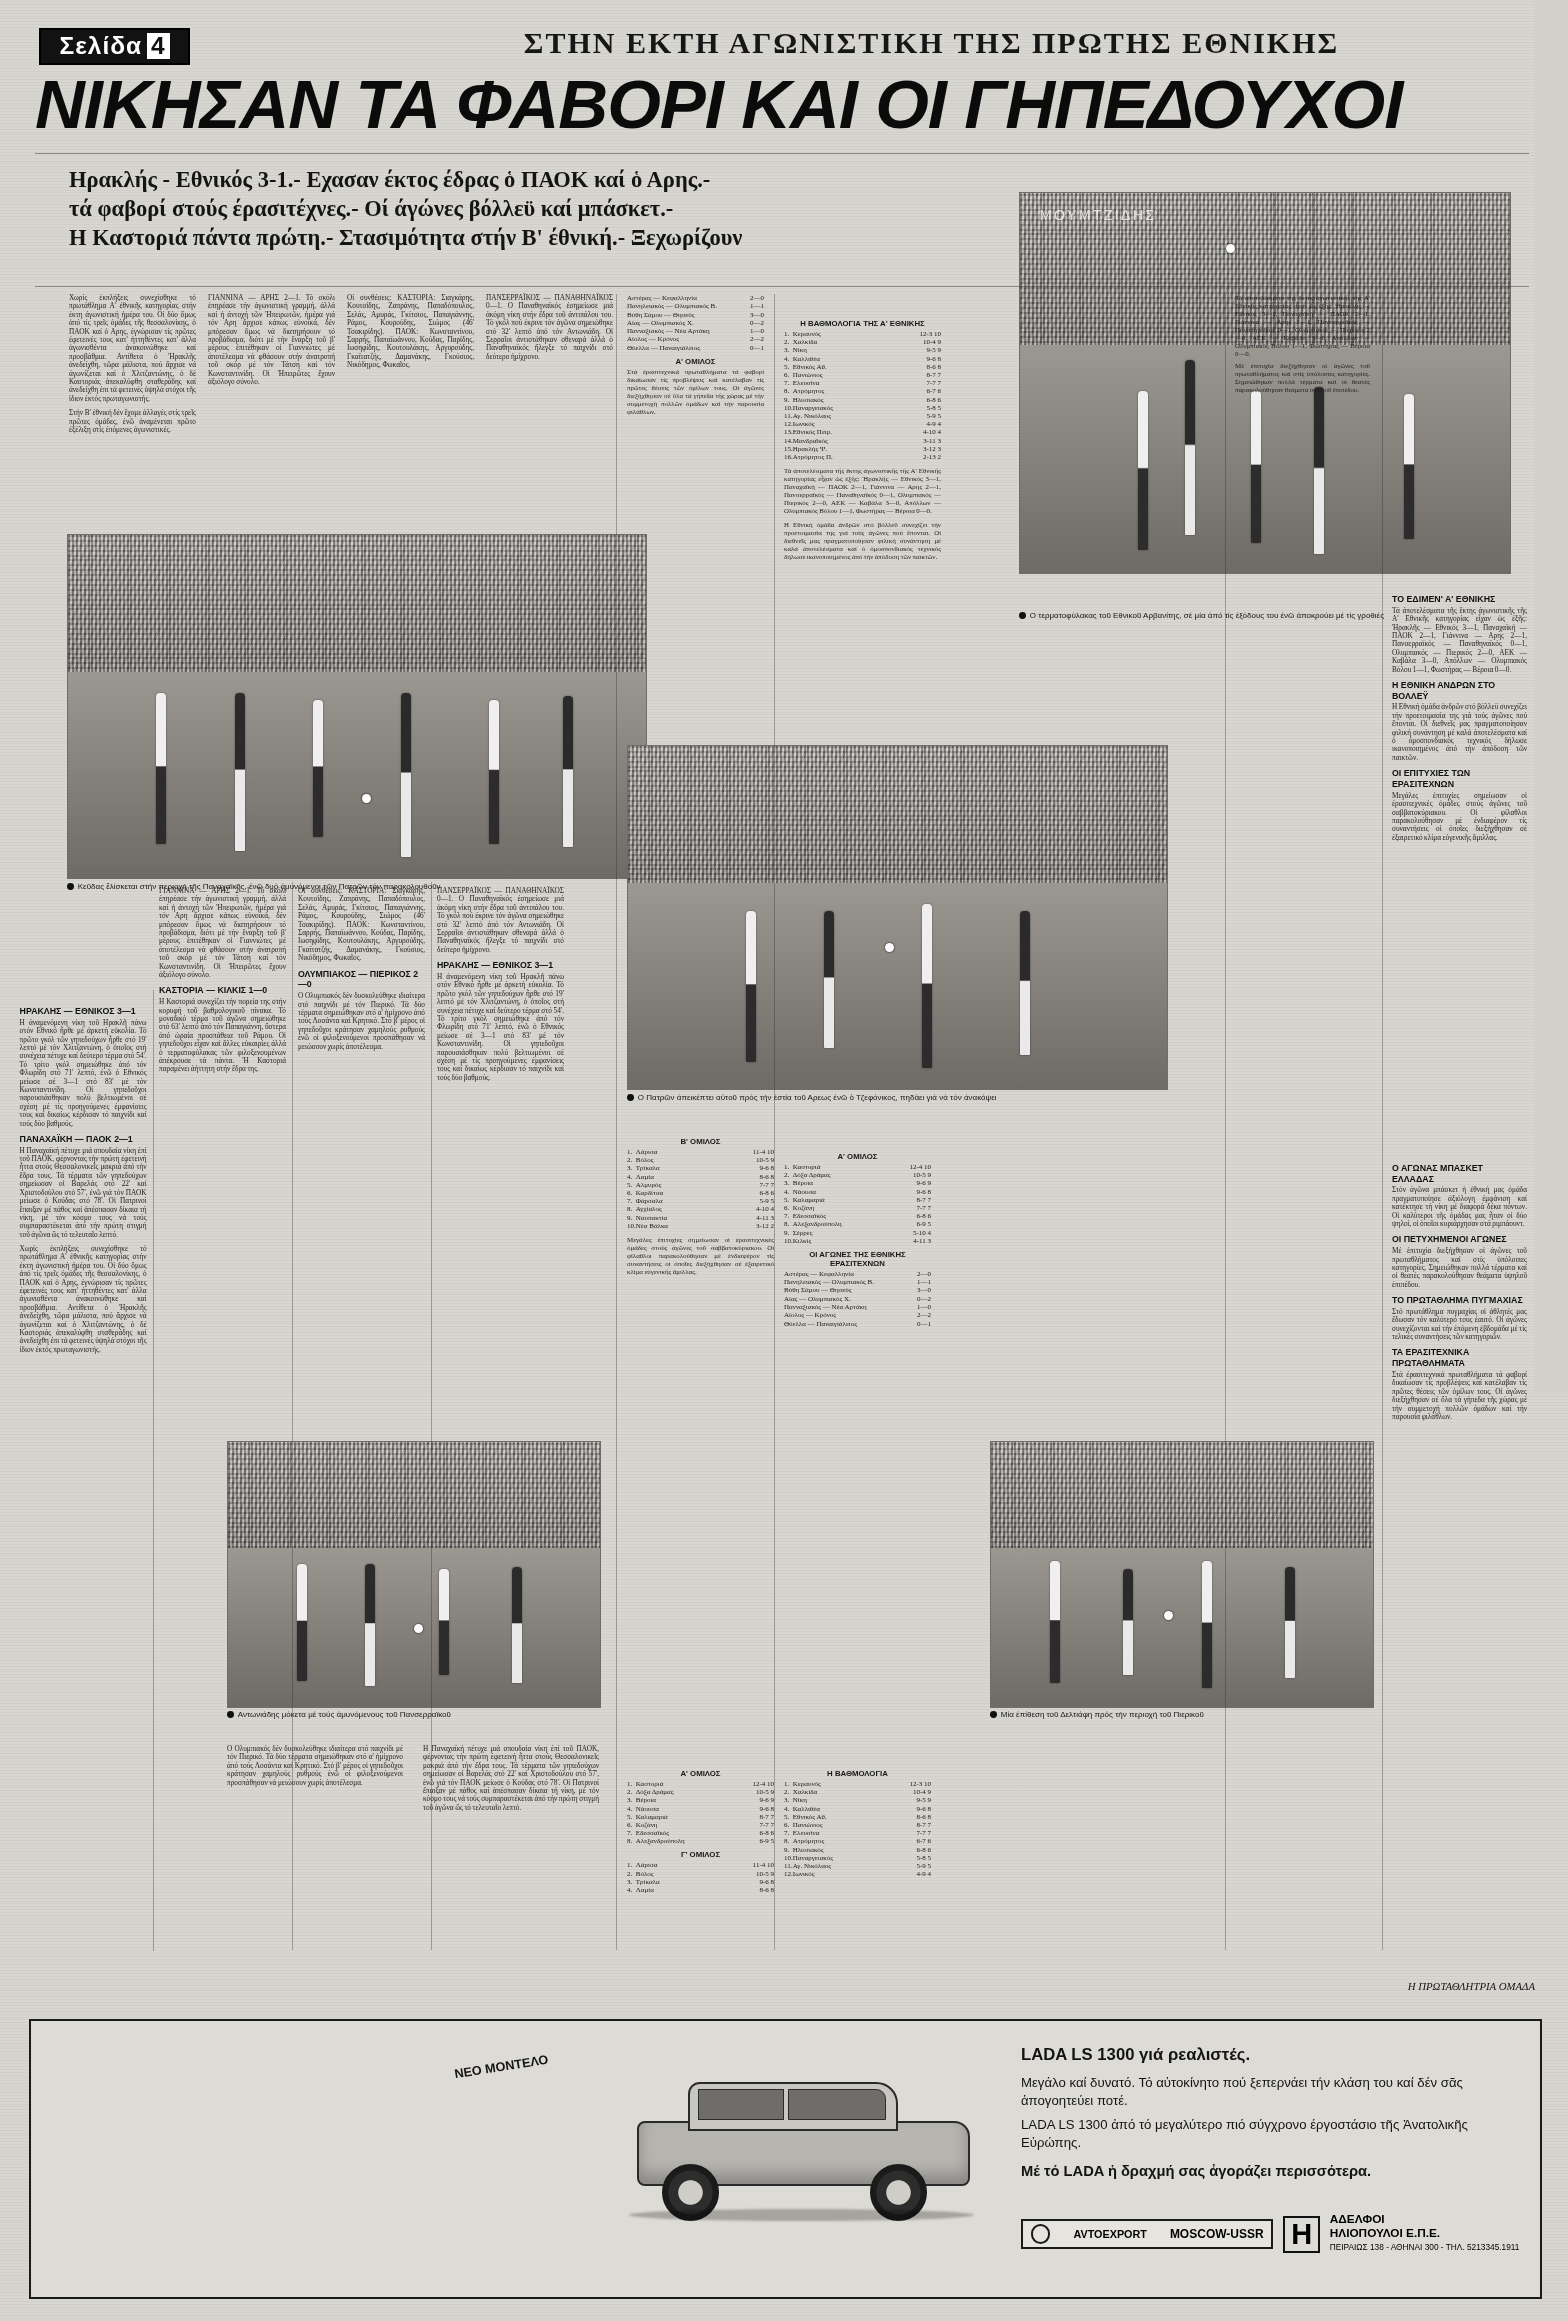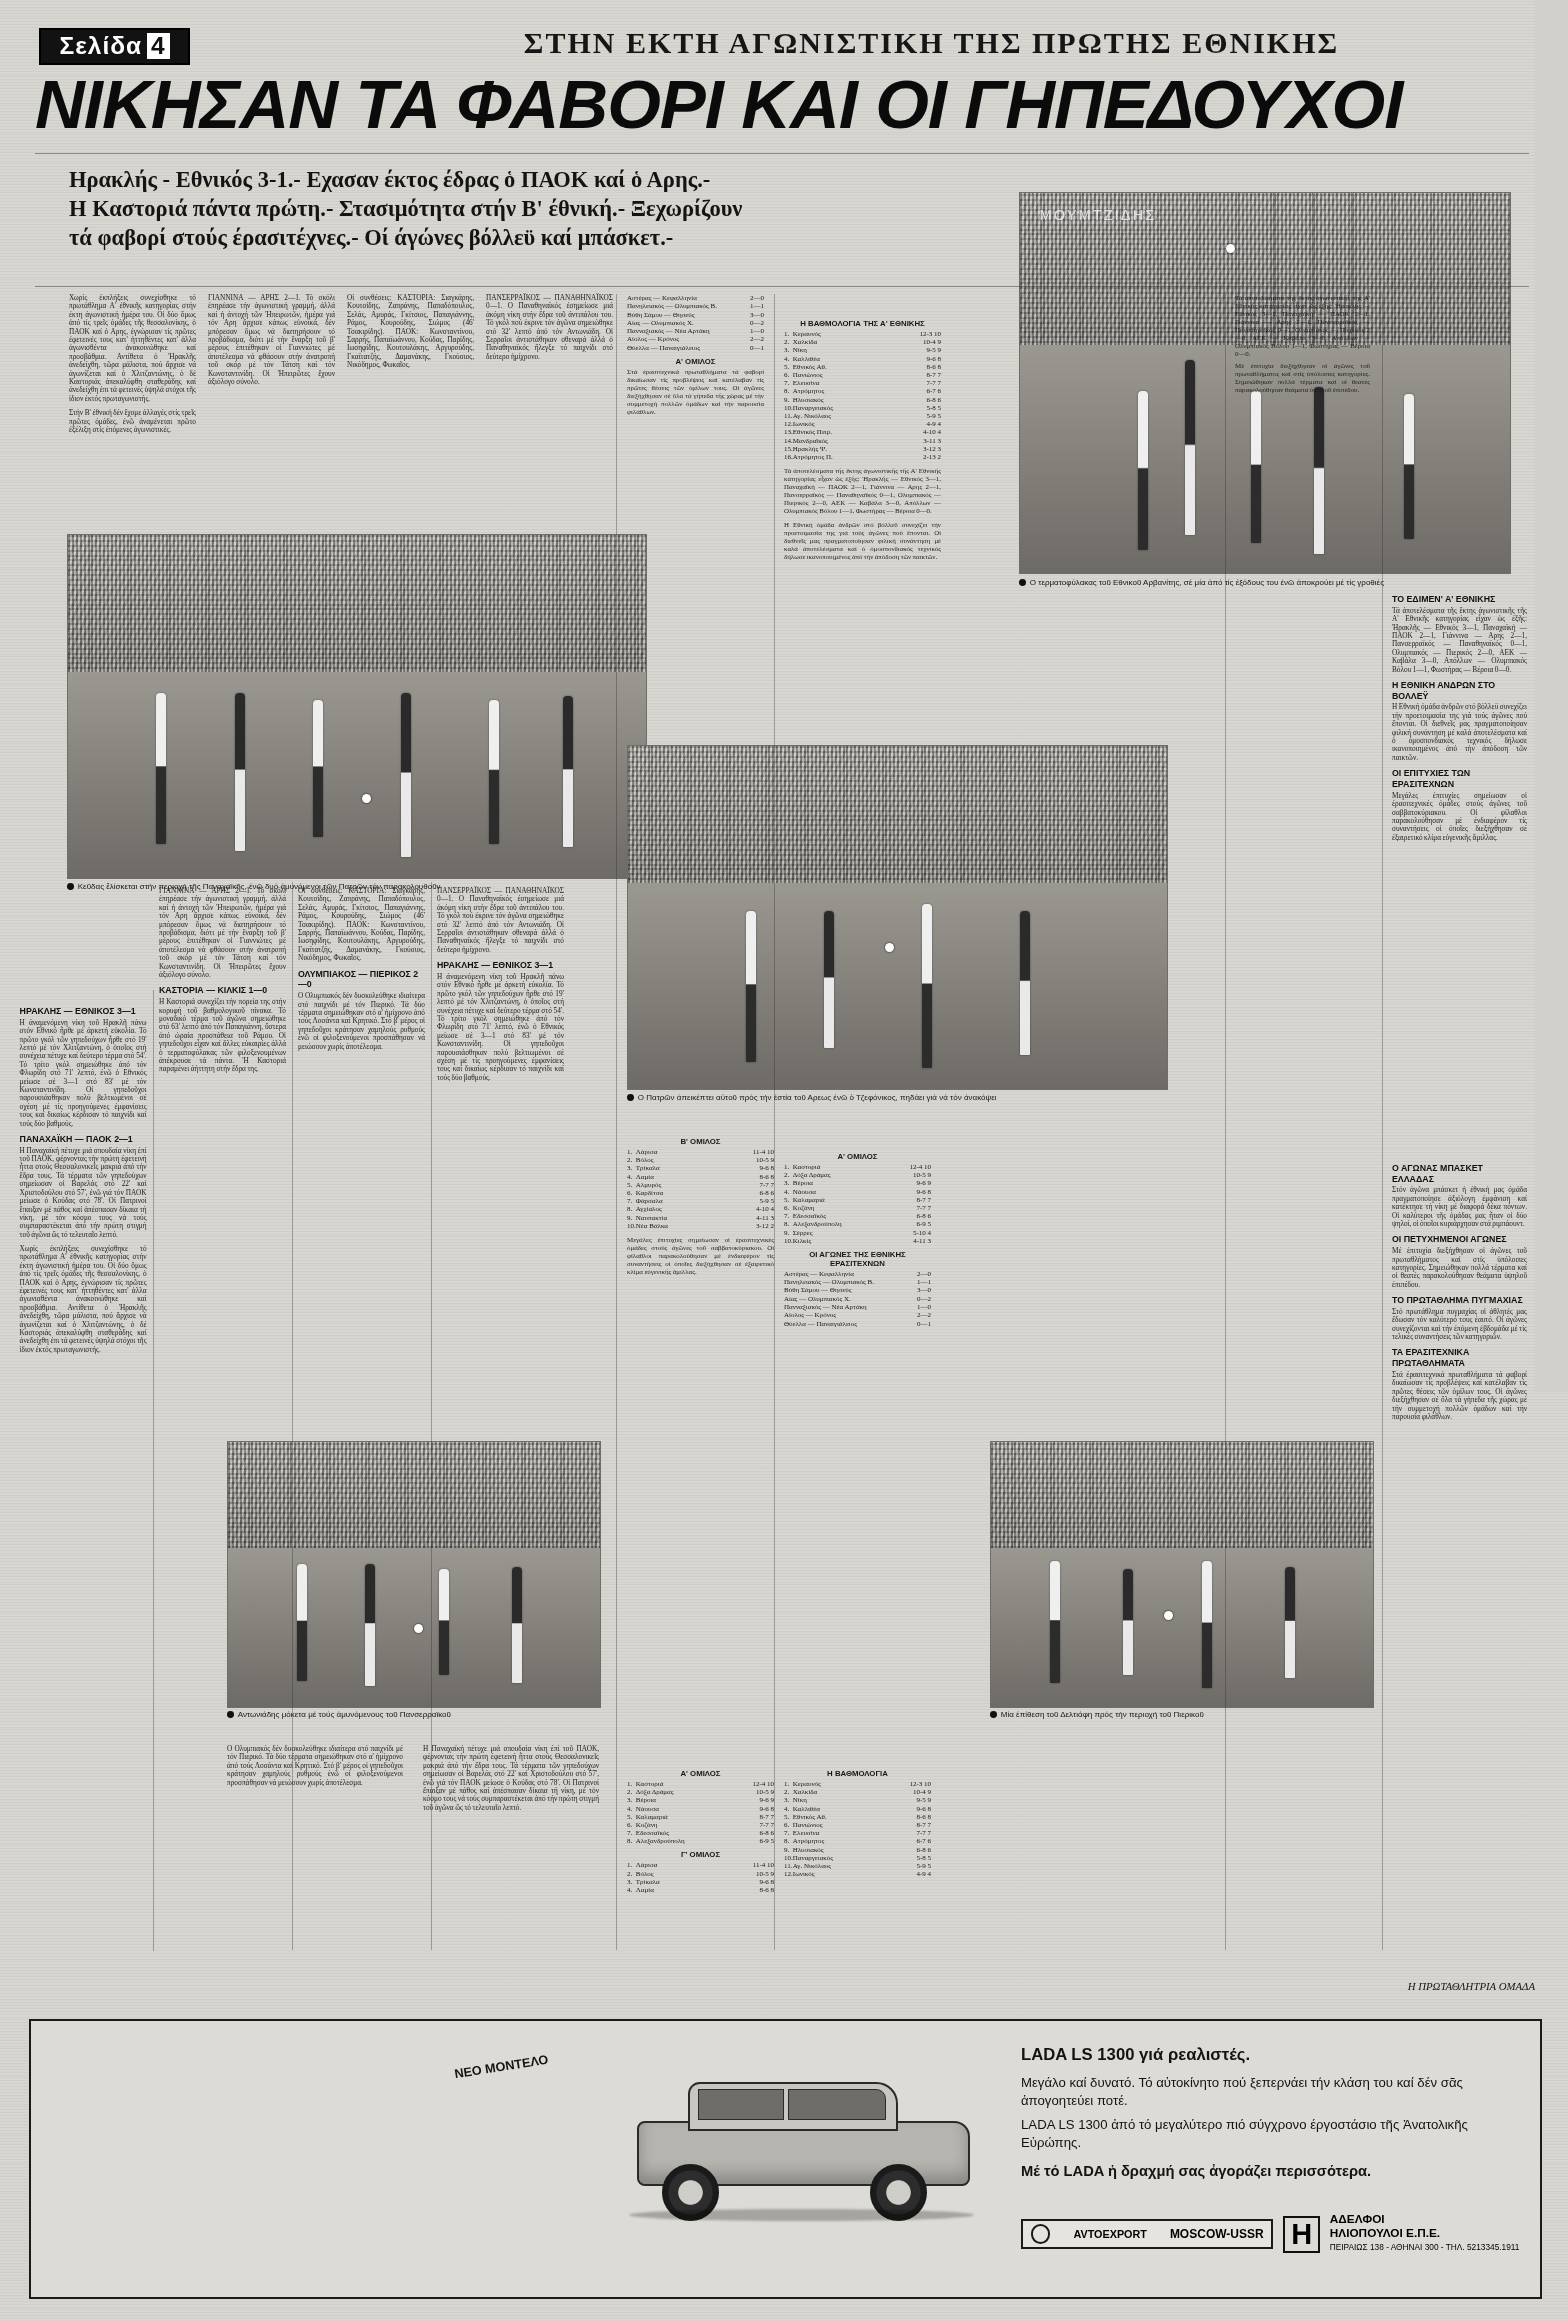--- a/index.html
+++ b/index.html
@@ -183,22 +183,22 @@
     <div class="page-flag">
       <span>Σελίδα</span>
       <span class="num">4</span>
     </div>
     <div class="kicker">ΣΤΗΝ ΕΚΤΗ ΑΓΩΝΙΣΤΙΚΗ ΤΗΣ ΠΡΩΤΗΣ ΕΘΝΙΚΗΣ</div>
   </div>
   <div class="headline">ΝΙΚΗΣΑΝ ΤΑ ΦΑΒΟΡΙ ΚΑΙ ΟΙ ΓΗΠΕΔΟΥΧΟΙ</div>
 
   <div class="subhead">
     <div>Ηρακλής - Εθνικός 3-1.- Εχασαν έκτος έδρας ὁ ΠΑΟΚ καί ὁ Αρης.-</div>
+    <div>τά φαβορί στούς έρασιτέχνες.- Οί άγώνες βόλλεϋ καί μπάσκετ.-</div>
     <div>Η Καστοριά πάντα πρώτη.- Στασιμότητα στήν Β' έθνική.- Ξεχωρίζουν</div>
-    <div>τά φαβορί στούς έρασιτέχνες.- Οί άγώνες βόλλεϋ καί μπάσκετ.-</div>
   </div>
 
   <div class="col" style="left:69px;top:294px;width:127px;">
     <div class="txt">Χωρίς έκπλήξεις συνεχίσθηκε τό πρωτάθλημα Α' έθνικῆς κατηγορίας στήν έκτη άγωνιστική ἡμέρα του. Οἱ δύο ὅμως ἀπό τίς τρεῖς όμάδες τῆς θεσσαλονίκης, ὁ ΠΑΟΚ καί ὁ Αρης, έγνώρισαν τίς πρῶτες έφετεινές τους κατ' ἠττηθέντες κατ' ἀλλα ἀγωνισθέντα ἀνακοινώθηκε καί προσβάθμια. Αντίθετα ὁ Ἡρακλῆς ἀνεδείχθη, τῶρα μάλιστα, πού ἄρχισε νά άγωνίζεται καί ὁ Χλιτζαντώνης, ὁ δέ Καστοριάς άπεκαλύφθη σταθεράδης καί άνεδείχθη έπι τά φετεινές ὑψηλά στόχοι τῆς ἰδιον έκτός πρωταγωνιστής.</div>
     <div class="txt" style="margin-top:5.9px;">Στήν Β' έθνική δέν ἔχομε άλλαγές στίς τρεῖς πρῶτες όμάδες, ένῶ ἀναμένεται πρῶτο έξέλιξη στίς έπόμενες άγωνιστικές.</div>
   </div>
   <div class="col" style="left:208px;top:294px;width:127px;">
     <div class="txt">ΓΙΑΝΝΙΝΑ — ΑΡΗΣ 2—1. Τό σκόλι έπηρέασε τήν άγωνιστική γραμμή, άλλά καί ἡ άντοχή τῶν Ἠπειρωτῶν, ἡμέρα γιά τόν Αρη ἄρχισε κάπως εὐνοϊκά, δέν μπόρεσαν ὅμως νά διατηρήσουν τό προβάδισμα, διότι μέ τήν ἔναρξη τοῦ β' μέρους ἐπιτέθηκαν οἱ Γιαννιώτες μέ άποτέλεσμα νά φθάσουν στήν άνατροπή τοῦ σκόρ μέ τόν Τάτση καί τόν Κωνσταντινίδη. Οἱ Ἠπειρῶτες ἔχουν ἀξιόλογο σύνολο.</div>
   </div>
   <div class="col" style="left:347px;top:294px;width:127px;">
@@ -247,21 +247,21 @@
     <div class="crowd"></div>
     <div class="pitch"></div>
     <div class="fig" style="left:118px;bottom:6%;height:42%;"></div>
     <div class="fig dark" style="left:165px;bottom:10%;height:46%;"></div>
     <div class="fig" style="left:231px;bottom:8%;height:40%;"></div>
     <div class="fig dark" style="left:294px;bottom:5%;height:44%;"></div>
     <div class="fig" style="left:384px;bottom:9%;height:38%;"></div>
     <div class="ball" style="left:206px;top:51px;"></div>
     <div style="position:absolute;left:19.6px;top:13.7px;color:#f2f2f2;font-family:'Liberation Sans',sans-serif;font-size:14.7px;letter-spacing:2px;opacity:.8;">ΜΟΥΜΤΖΙΔΗΣ</div>
   </div>
-  <div class="caption" style="left:1019px;top:578px;width:510px;">
+  <div class="caption" style="left:1019px;top:611px;width:510px;">
     <span class="bullet"></span><span>Ο τερματοφύλακας τοῦ Εθνικοῦ Αρβανίτης, σέ μία άπό τίς έξόδους του ένῶ άποκρούει μέ τίς γροθιές</span>
   </div>
 
   <div class="photo" style="left:67px;top:534px;width:578px;height:343px;">
     <div class="crowd"></div>
     <div class="pitch"></div>
     <div class="fig" style="left:88px;bottom:10%;height:44%;"></div>
     <div class="fig dark" style="left:167px;bottom:8%;height:46%;"></div>
     <div class="fig" style="left:245px;bottom:12%;height:40%;"></div>
     <div class="fig dark" style="left:333px;bottom:6%;height:48%;"></div>

